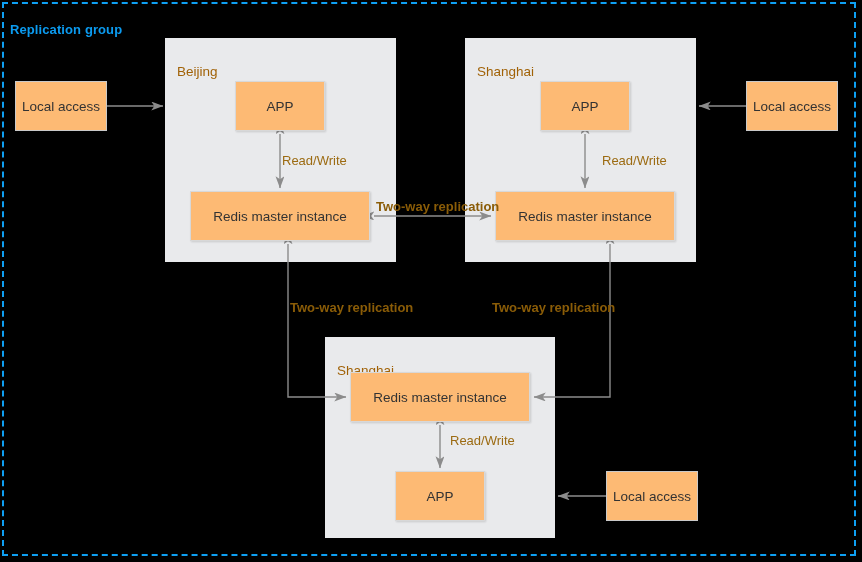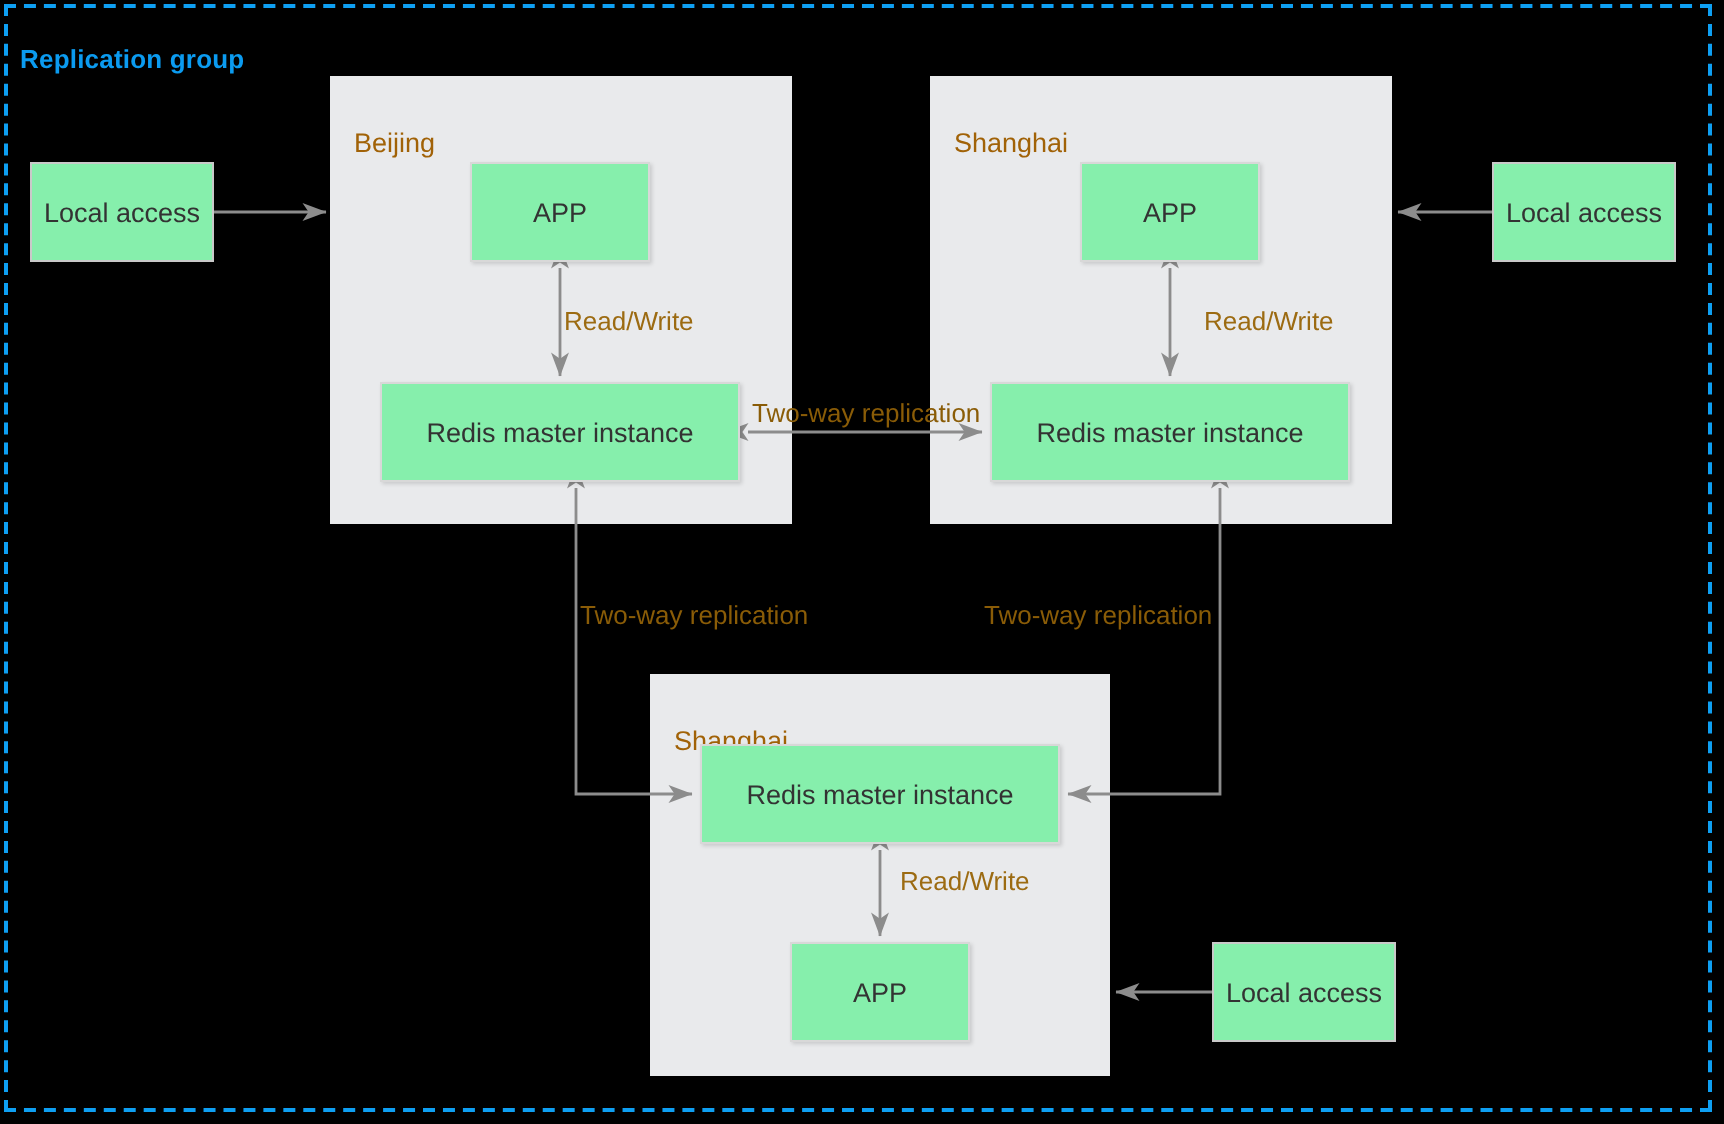--- a/index.html
+++ b/index.html
@@ -53,21 +53,21 @@
     white-space: nowrap;
   }
 
   #region-beijing   { left:165px; top:38px;  width:231px; height:224px; }
   #region-shanghai  { left:465px; top:38px;  width:231px; height:224px;text-decoration:underline; }
   #region-guangzhou { left:325px; top:337px; width:230px; height:201px; }
 
   
   .node {
     position: absolute;
-    background: #86efac;
+    background: #fdba74;
     border: 1px solid #d8d8d8;
     box-sizing: border-box;
     display: flex;
     align-items: center;
     justify-content: center;
     color: #333333;
     font-size: 13.5px;
     box-shadow: 1px 1px 2px rgba(0,0,0,0.14);
     white-space: nowrap;
   }
@@ -97,21 +97,21 @@
   }
 
   
   .edge-label {
     position: absolute;
     color: #9a6a12;
     font-size: 13px;
     white-space: nowrap;
   }
   .edge-label.rw { color: #9c6b12; }
-  .edge-label.twoway { color: #8a5c07; font-weight: normal; }
+  .edge-label.twoway { color: #8a5c07; font-weight: bold; }
 
   #label-rw-beijing    { left:282px; top:153px; }
   #label-rw-shanghai   { left:602px; top:153px; }
   #label-rw-guangzhou  { left:450px; top:433px; }
   #label-tw-horizontal { left:376px; top:199px; }
   #label-tw-left       { left:290px; top:300px; }
   #label-tw-right      { left:492px; top:300px; }
 </style>
 </head>
 <body>

